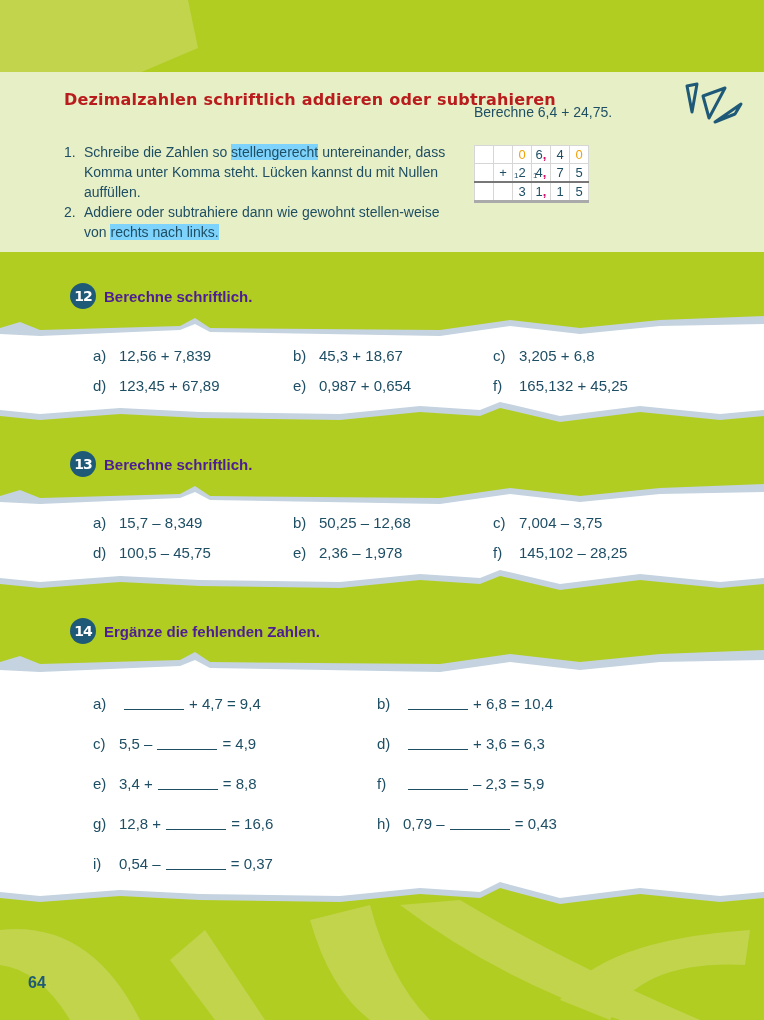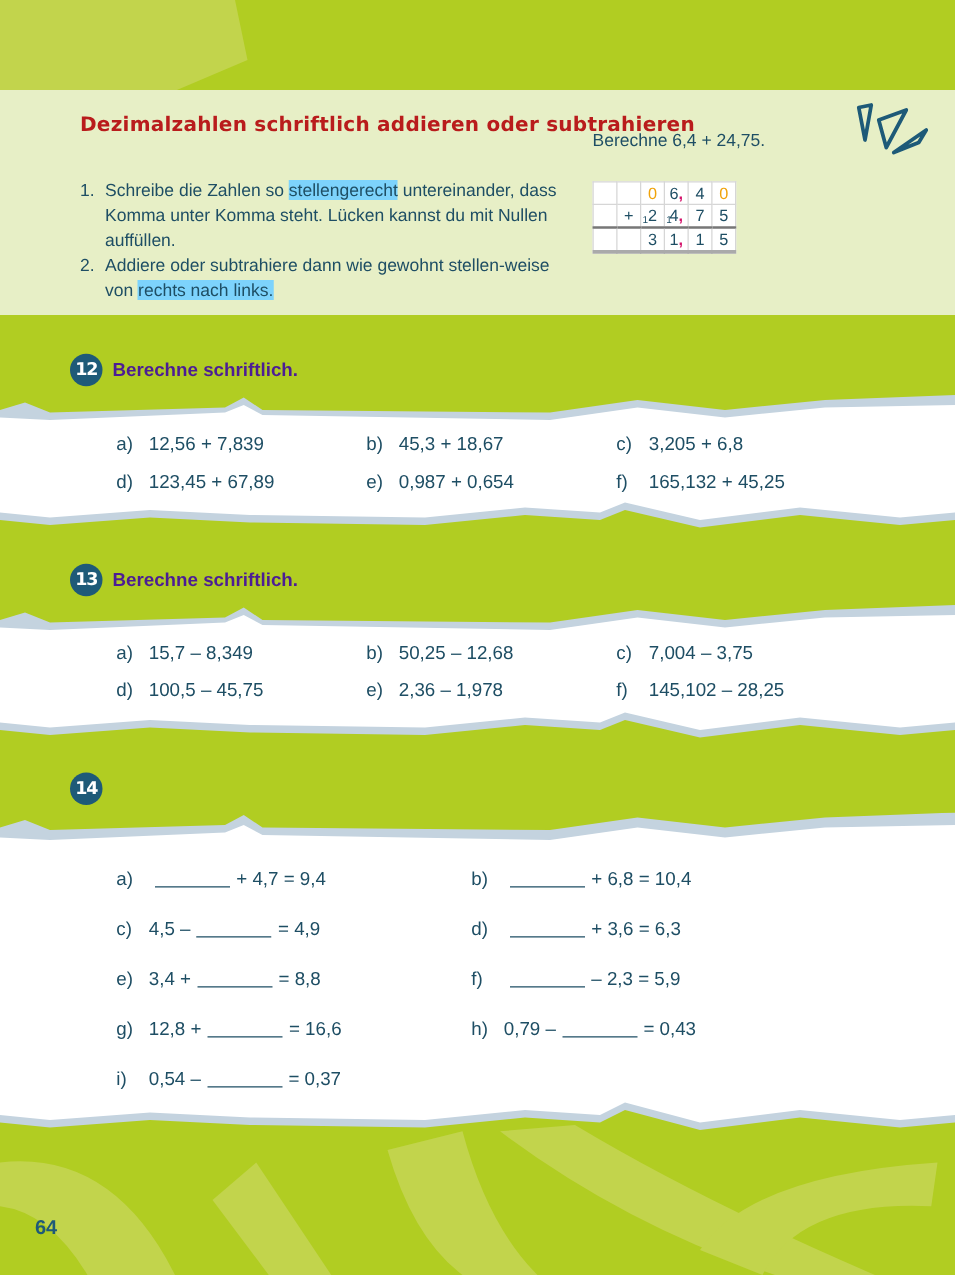--- a/index.html
+++ b/index.html
@@ -13,21 +13,21 @@
   .steps .num { width:20px; flex:none; }
   .hl { background:#7dd3fc; }
   .example-label { position:absolute; left:474px; top:104px; font-family:"Liberation Sans", sans-serif; font-size:14px; color:#1e4e64; }
   table.calc { position:absolute; left:474px; top:145px; border-collapse:collapse; font-family:"Liberation Sans", sans-serif; font-size:13px; background:#fff; }
   table.calc td { width:18px; height:17px; border:1px solid #d6d6d6; text-align:center; padding:0; color:#1e4e64; position:relative; }
   table.calc tr.sum td { border-top:2px solid #777; }
   table.calc { border-bottom:3px solid #aaa; }
   .orange { color:#f0a30a !important; }
   .comma { color:#d4116a; font-weight:bold; }
   .carry { font-size:8px; position:absolute; left:1px; bottom:1px; color:#1e4e64; }
-  .task-head { position:absolute; left:56px; display:flex; align-items:center; }
+  .task-head { position:absolute; left:70px; display:flex; align-items:center; }
   .badge { width:26px; height:26px; border-radius:50%; background:#1e5a78; color:#fff; font-family:"DejaVu Sans", sans-serif; font-weight:bold; font-size:14px; display:flex; align-items:center; justify-content:center; letter-spacing:-1px; }
   .task-title { margin-left:8px; font-family:Liberation Sans, sans-serif; font-weight:bold; font-size:15px; color:#4c1d95; }
   .paper { position:absolute; left:0; width:764px; }
   .paper svg { display:block; }
   .grid3 { position:absolute; left:93px; width:600px; font-family:"Liberation Sans", sans-serif; font-size:15px; color:#1e4e64; }
   .row { display:flex; height:30px; align-items:center; }
   .cell { width:200px; display:flex; }
   .lbl { width:26px; flex:none; }
   .grid2 { position:absolute; left:93px; width:600px; font-family:"Liberation Sans", sans-serif; font-size:15px; color:#1e4e64; }
   .grid2 .row { height:40px; }
@@ -173,20 +173,21 @@
       </div>
     <div class="cell">
         <span class="lbl">f)</span>
         <span>145,102 – 28,25</span>
       </div>
   </div>
 </div>
 
 <div class="task-head" style="top:618px">
   <span class="badge">14</span>
+  <span class="task-title">Ergänze die fehlenden Zahlen.</span>
 </div>
 <div class="paper" style="top:650px">
   <svg width="764" height="260" viewBox="0 0 764 260">
     <path d="M0,12 L20,6 L40,14 L180,10 L195,2 L210,12 L440,14 L510,4 L580,12 L660,4 L764,0 L764,248 L720,252 L640,244 L560,254 L500,238 L480,248 L420,244 L340,252 L200,250 L120,246 L40,252 L0,248 Z" fill="#c4d3df"></path>
     <path d="M0,20 L40,22 L180,16 L195,10 L210,18 L440,22 L510,12 L580,20 L660,12 L764,10 L764,242 L720,246 L640,238 L560,248 L500,232 L480,242 L420,238 L340,246 L200,244 L120,240 L40,246 L0,242 Z" fill="#ffffff"></path>
   </svg>
 </div>
 <div class="grid2" style="top:683px">
   <div class="row">
     <div class="cell">
@@ -198,21 +199,21 @@
     <div class="cell">
         <span class="lbl">b)</span>
         <span></span>
         <span class="blank"></span>
         <span>+ 6,8 = 10,4</span>
       </div>
   </div>
   <div class="row">
     <div class="cell">
         <span class="lbl">c)</span>
-        <span>4,5 –</span>
+        <span>5,5 –</span>
         <span class="blank"></span>
         <span>= 4,9</span>
       </div>
     <div class="cell">
         <span class="lbl">d)</span>
         <span></span>
         <span class="blank"></span>
         <span>+ 3,6 = 6,3</span>
       </div>
   </div>

